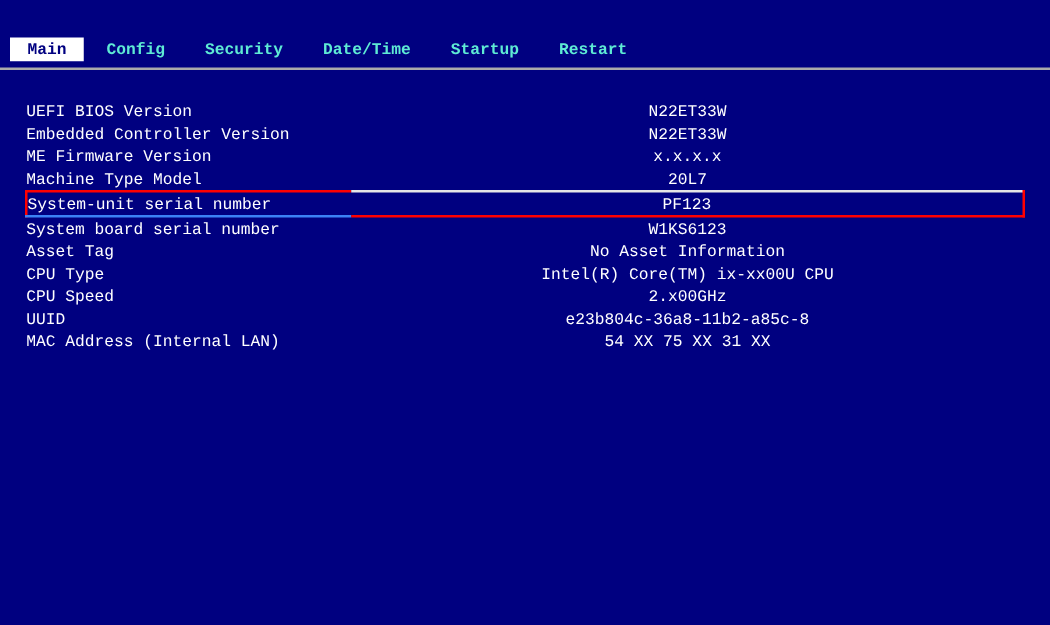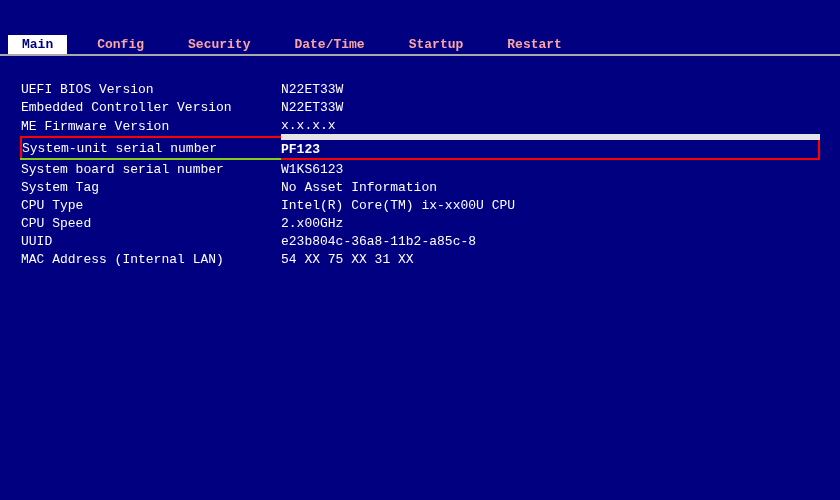--- a/index.html
+++ b/index.html
@@ -32,32 +32,32 @@
       font-weight: bold;
     }
     .top-bar-right {
       color: #ff4444;
       font-size: 11px;
     }
 
     
     .nav-bar {
       display: flex;
-      align-items: flex-end;
+      align-items: flex-start;
       background: #000080;
       padding: 2px 0 0 8px;
       height: 26px;
-      gap: 16px;
+      gap: 4px;
     }
     .nav-tab {
       padding: 2px 14px;
       font-size: 13px;
       font-weight: bold;
       cursor: pointer;
-      color: #fca5a5;
+      color: #5eead4;
       background: #000080;
     }
     .nav-tab.active {
       background: #ffffff;
       color: #000080;
     }
 
     
     .divider-line {
       height: 2px;
@@ -83,37 +83,37 @@
       font-size: 13px;
       vertical-align: middle;
       margin-left: 41px;
     }
     .info-table tr td:first-child {
       width: 260px;
       color: #ffffff;
     }
     .info-table tr td:last-child {
       color: #ffffff;
+      text-align: center;
     }
 
     table.info-table {
       position: relative;
     }
 
     
     tr.red-outline td:first-child {
       border-top: 2px solid red;
-      border-bottom: 2px solid #84cc16;
+      border-bottom: 2px solid #3b82f6;
       border-left: 2px solid red;
     }
     tr.red-outline td:last-child {
-      border-top: 6px solid #e5e5e5;
+      border-top: 2px solid #e5e5e5;
       border-bottom: 2px solid red;
       border-right: 2px solid red;
-      font-weight: bold;
     }
 
     .empty-row td {
       height: 8px;
     }
   </style>
 </head>
 <body>
 
 <div class="top-bar">
@@ -144,30 +144,34 @@
           <td>N22ET33W</td>
         </tr>
         <tr>
           <td>Embedded Controller Version</td>
           <td>N22ET33W</td>
         </tr>
         <tr>
           <td>ME Firmware Version</td>
           <td>x.x.x.x</td>
         </tr>
+        <tr>
+          <td>Machine Type Model</td>
+          <td>20L7</td>
+        </tr>
         <tr class="red-outline">
           <td>System-unit serial number</td>
           <td>PF123</td>
         </tr>
         <tr>
           <td>System board serial number</td>
           <td>W1KS6123</td>
         </tr>
         <tr>
-          <td>System Tag</td>
+          <td>Asset Tag</td>
           <td>No Asset Information</td>
         </tr>
         <tr>
           <td>CPU Type</td>
           <td>Intel(R) Core(TM) ix-xx00U CPU</td>
         </tr>
         <tr>
           <td>CPU Speed</td>
           <td>2.x00GHz</td>
         </tr>

